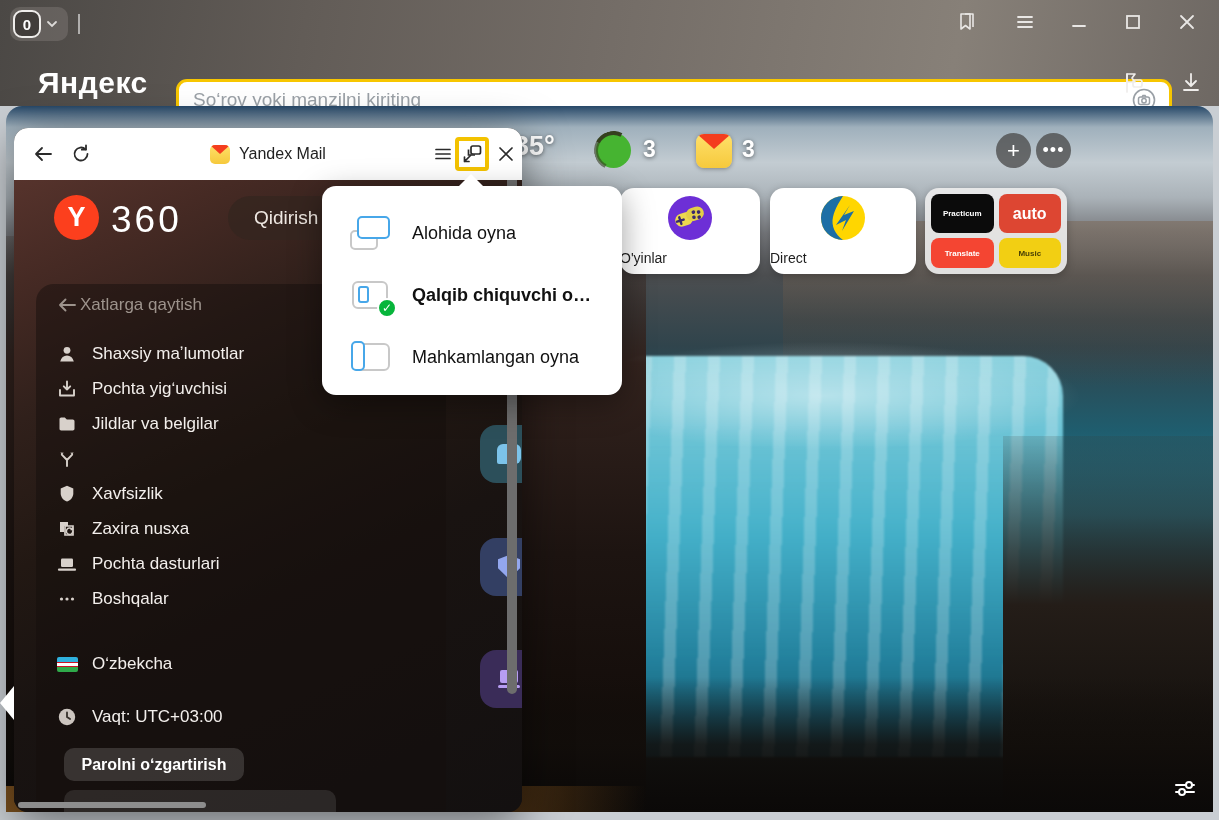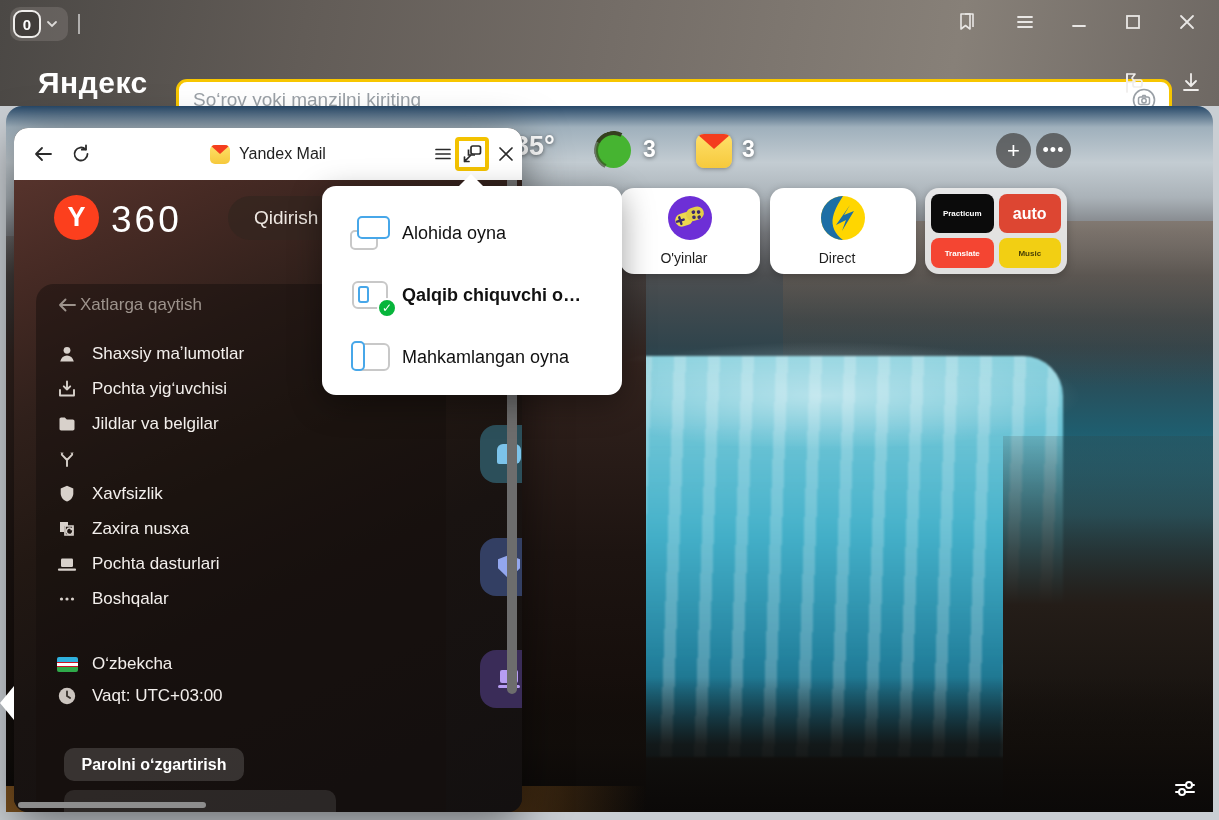--- a/index.html
+++ b/index.html
@@ -97,21 +97,21 @@
     background:rgba(75,75,75,.78); color:#fff; display:flex; align-items:center; justify-content:center;
     font-size:22px; font-weight:300; }
   .btn-plus { left:990px; } .btn-dots { left:1030px; font-size:18px; letter-spacing:1px; }
 
   
   .tile { position:absolute; top:82px; height:86px; background:#fff; border-radius:14px;
     box-shadow:0 2px 8px rgba(0,0,0,.25); }
   .tile-sliver { left:592px; width:22px; }
   .tile-games { left:614px; width:140px; }
   .tile-direct { left:764px; width:146px; }
-  .tile-label { position:absolute; left:0; right:12px; bottom:8px; text-align:center;
+  .tile-label { position:absolute; left:0; right:12px; bottom:8px; text-align:left;
     font-size:14px; color:#1e1e1e; font-weight:500; }
   .tile-icon { position:absolute; left:50%; top:7px; transform:translateX(-50%); }
   .tile-apps { left:919px; width:142px; background:rgba(236,236,236,.92);
     display:grid; grid-template-columns:1fr 1fr; gap:5px; padding:6px; }
   .app-cell { border-radius:8px; display:flex; align-items:center; justify-content:center;
     font-weight:bold; overflow:hidden; }
   .app-practicum { background:#0b0b0b; color:#fff; font-size:8px; }
   .app-auto { background:#dd4632; color:#fff; font-size:16px; text-transform:lowercase; }
   .app-translate { background:#f44532; color:#fff; font-size:8px; }
   .app-music { background:#f2cf13; color:#4a4005; font-size:8px; }
@@ -189,21 +189,21 @@
   .rc3 .inner .base { width:22px; height:3px; background:#b79df2; border-radius:2px; margin-top:2px; }
   .vscroll { position:absolute; left:493px; top:-6px; width:10px; height:520px; border-radius:6px; background:#6d6d6d; }
 
   
   .popup { position:absolute; left:322px; top:186px; width:300px; height:209px;
     background:#fff; border-radius:14px; z-index:40;
     box-shadow:0 8px 32px rgba(0,0,0,.38); }
   .popup-arrow { position:absolute; left:136px; top:-12px; width:0; height:0;
     border-left:13px solid transparent; border-right:13px solid transparent; border-bottom:13px solid #fff; }
   .pitem { position:absolute; left:0; right:0; height:62px; display:flex; align-items:center;
-    padding-left:28px; gap:12px; font-size:18px; color:#111;text-align:right; }
+    padding-left:28px; gap:22px; font-size:18px; color:#111;text-align:right; }
   .pitem.sel { font-weight:bold; }
   .picon { position:relative; width:40px; height:34px; flex:0 0 40px; }
 
   .win-sep-back { position:absolute; left:0; bottom:0; width:28px; height:20px;
     border:2px solid #c8c8c8; border-radius:5px; background:#fff; }
   .win-sep-front { position:absolute; right:0; top:0; width:33px; height:23px;
     border:2.5px solid #47a7e9; border-radius:5px; background:#fff; }
 
   .win-pop-outer { position:absolute; left:2px; top:3px; width:36px; height:28px;
     border:2px solid #c8c8c8; border-radius:6px; background:#fff; }
@@ -480,21 +480,21 @@
       </span>
       <span>Boshqalar</span>
     </div>
 
     <div class="nav-item" style="top:472px;">
       <span class="nav-ic">
           <span class="flag-uz"></span>
         </span>
       <span>Oʻzbekcha</span>
     </div>
-    <div class="nav-item" style="top:504px;">
+    <div class="nav-item" style="top:525px;">
       <span class="nav-ic">
         <svg width="20" height="20" viewBox="0 0 20 20">
             <circle cx="10" cy="10" r="8.2" fill="#ccc5bf"></circle>
             <path d="M10 5.5V10l3.1 2" fill="none" stroke="#36302b" stroke-width="1.8" stroke-linecap="round"></path>
           </svg>
       </span>
       <span>Vaqt: UTC+03:00</span>
     </div>
 
     <div class="pw-btn">Parolni oʻzgartirish</div>

